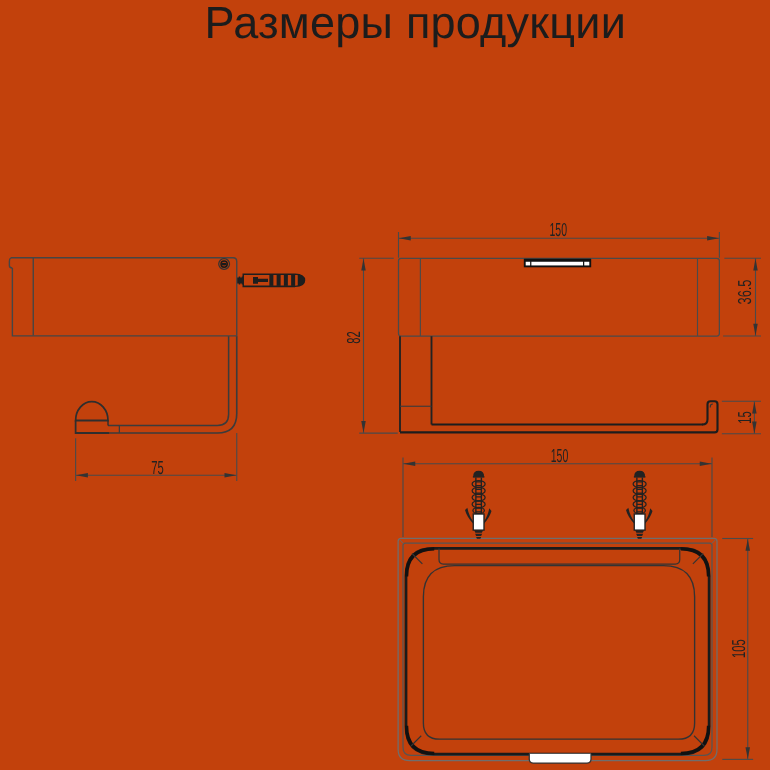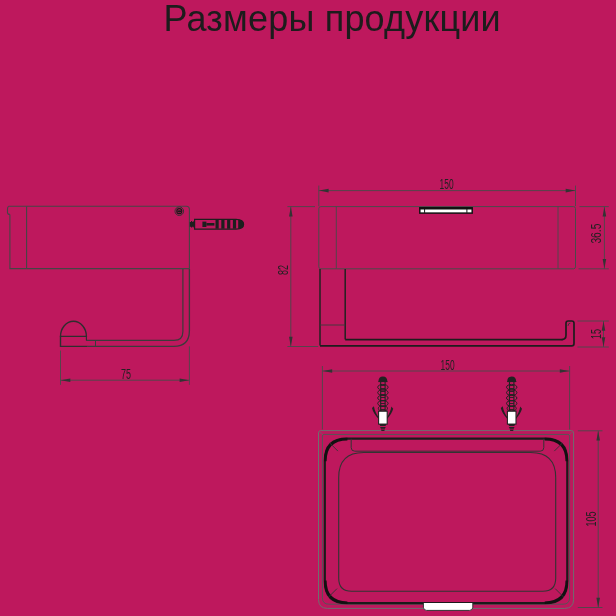--- a/index.html
+++ b/index.html
@@ -1,16 +1,16 @@
 <!DOCTYPE html>
 <html><head>
 <meta charset="utf-8">
 <style>
   html,body{margin:0;padding:0;background:#ffffff;}
-  #page{position:relative;width:616px;height:616px;background:#be185d;overflow:hidden;}
+  #page{position:relative;width:616px;height:616px;background:#c2410c;overflow:hidden;}
   svg{display:block;}
   text{font-family:"Liberation Sans", sans-serif;}
 </style>
 </head>
 <body>
 <div id="page">
 <svg width="616" height="616" viewBox="0 0 616 616">
 
 <text x="163.5" y="30.6" font-size="36" letter-spacing="0.2" fill="#1c1c1c">Размеры продукции</text>
 

